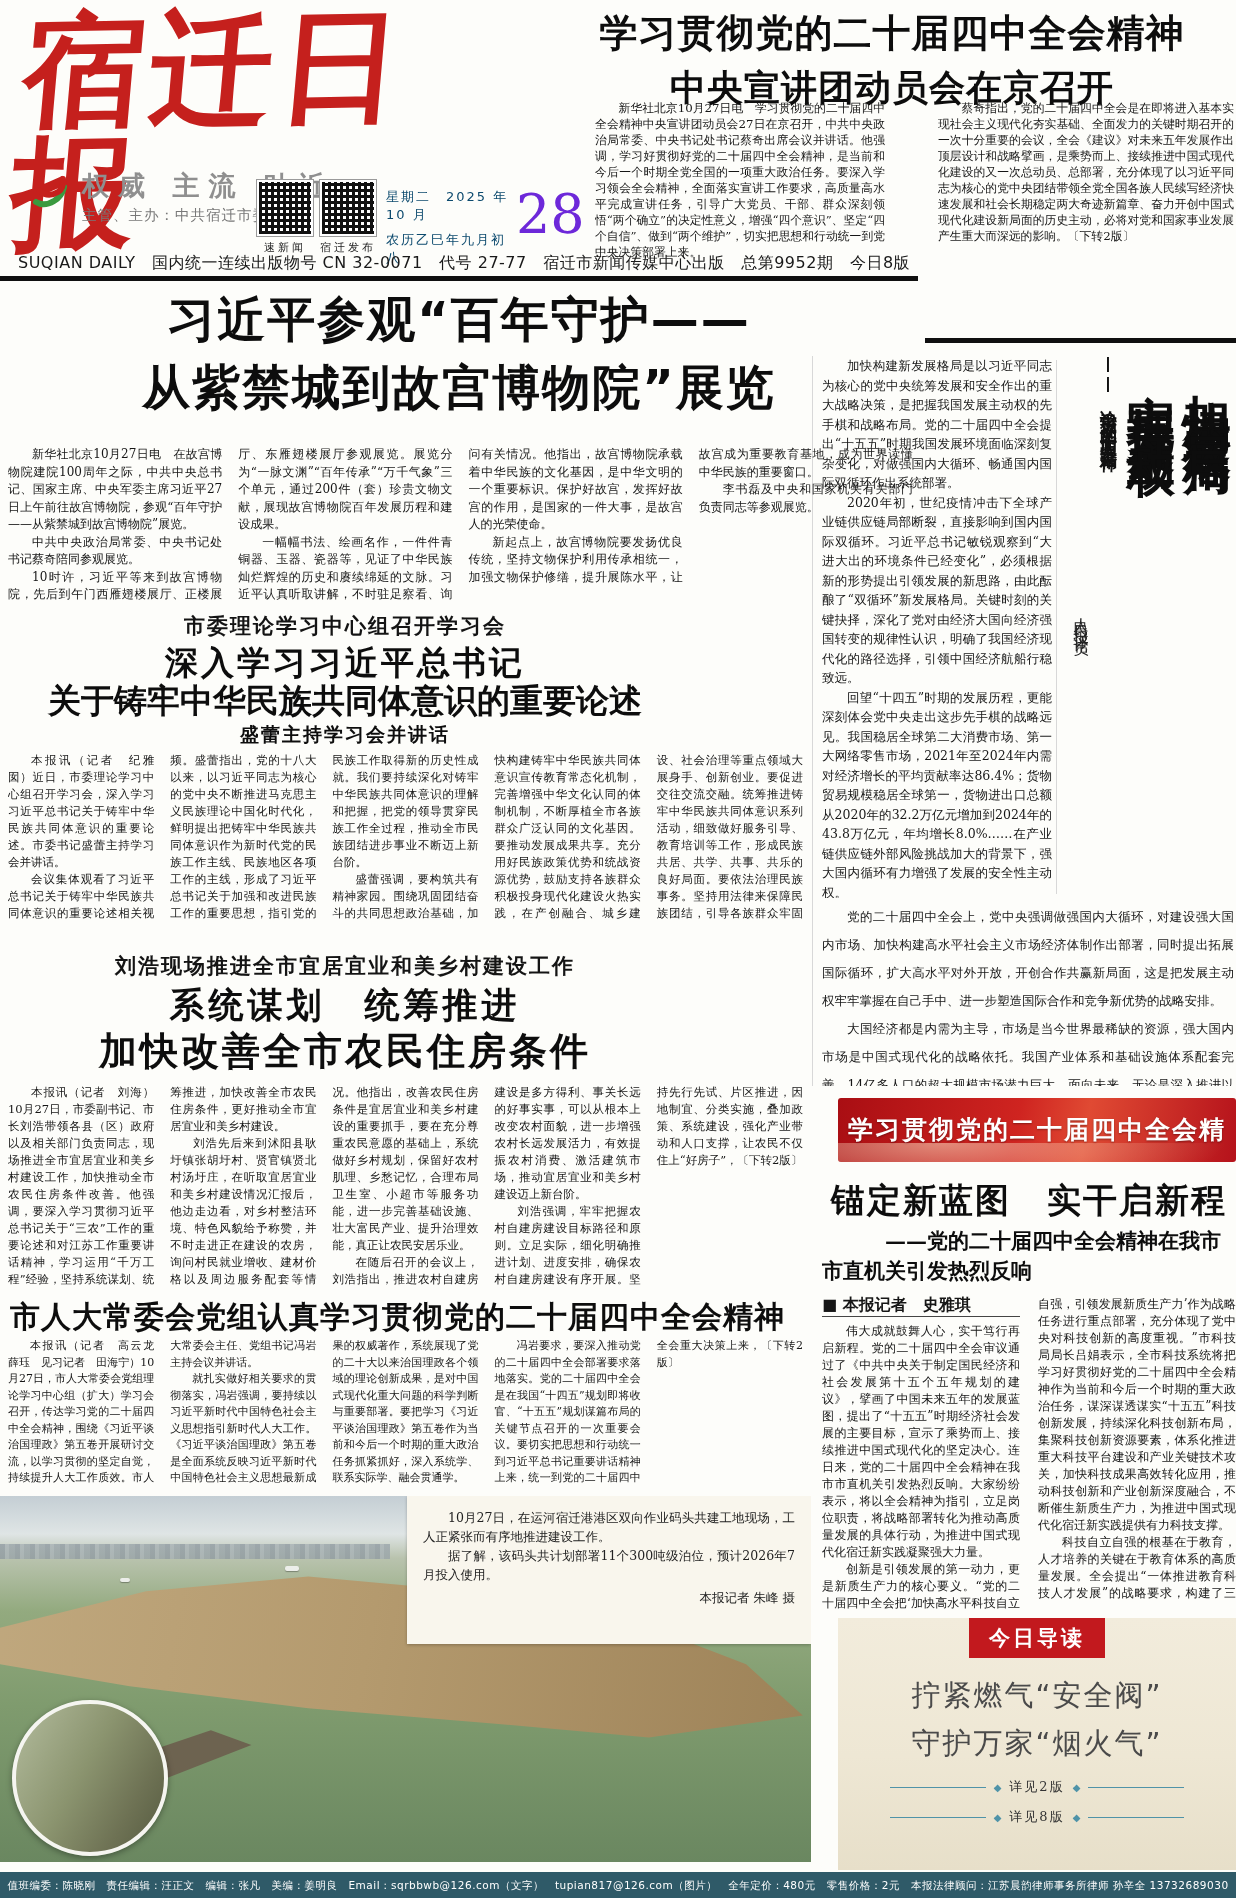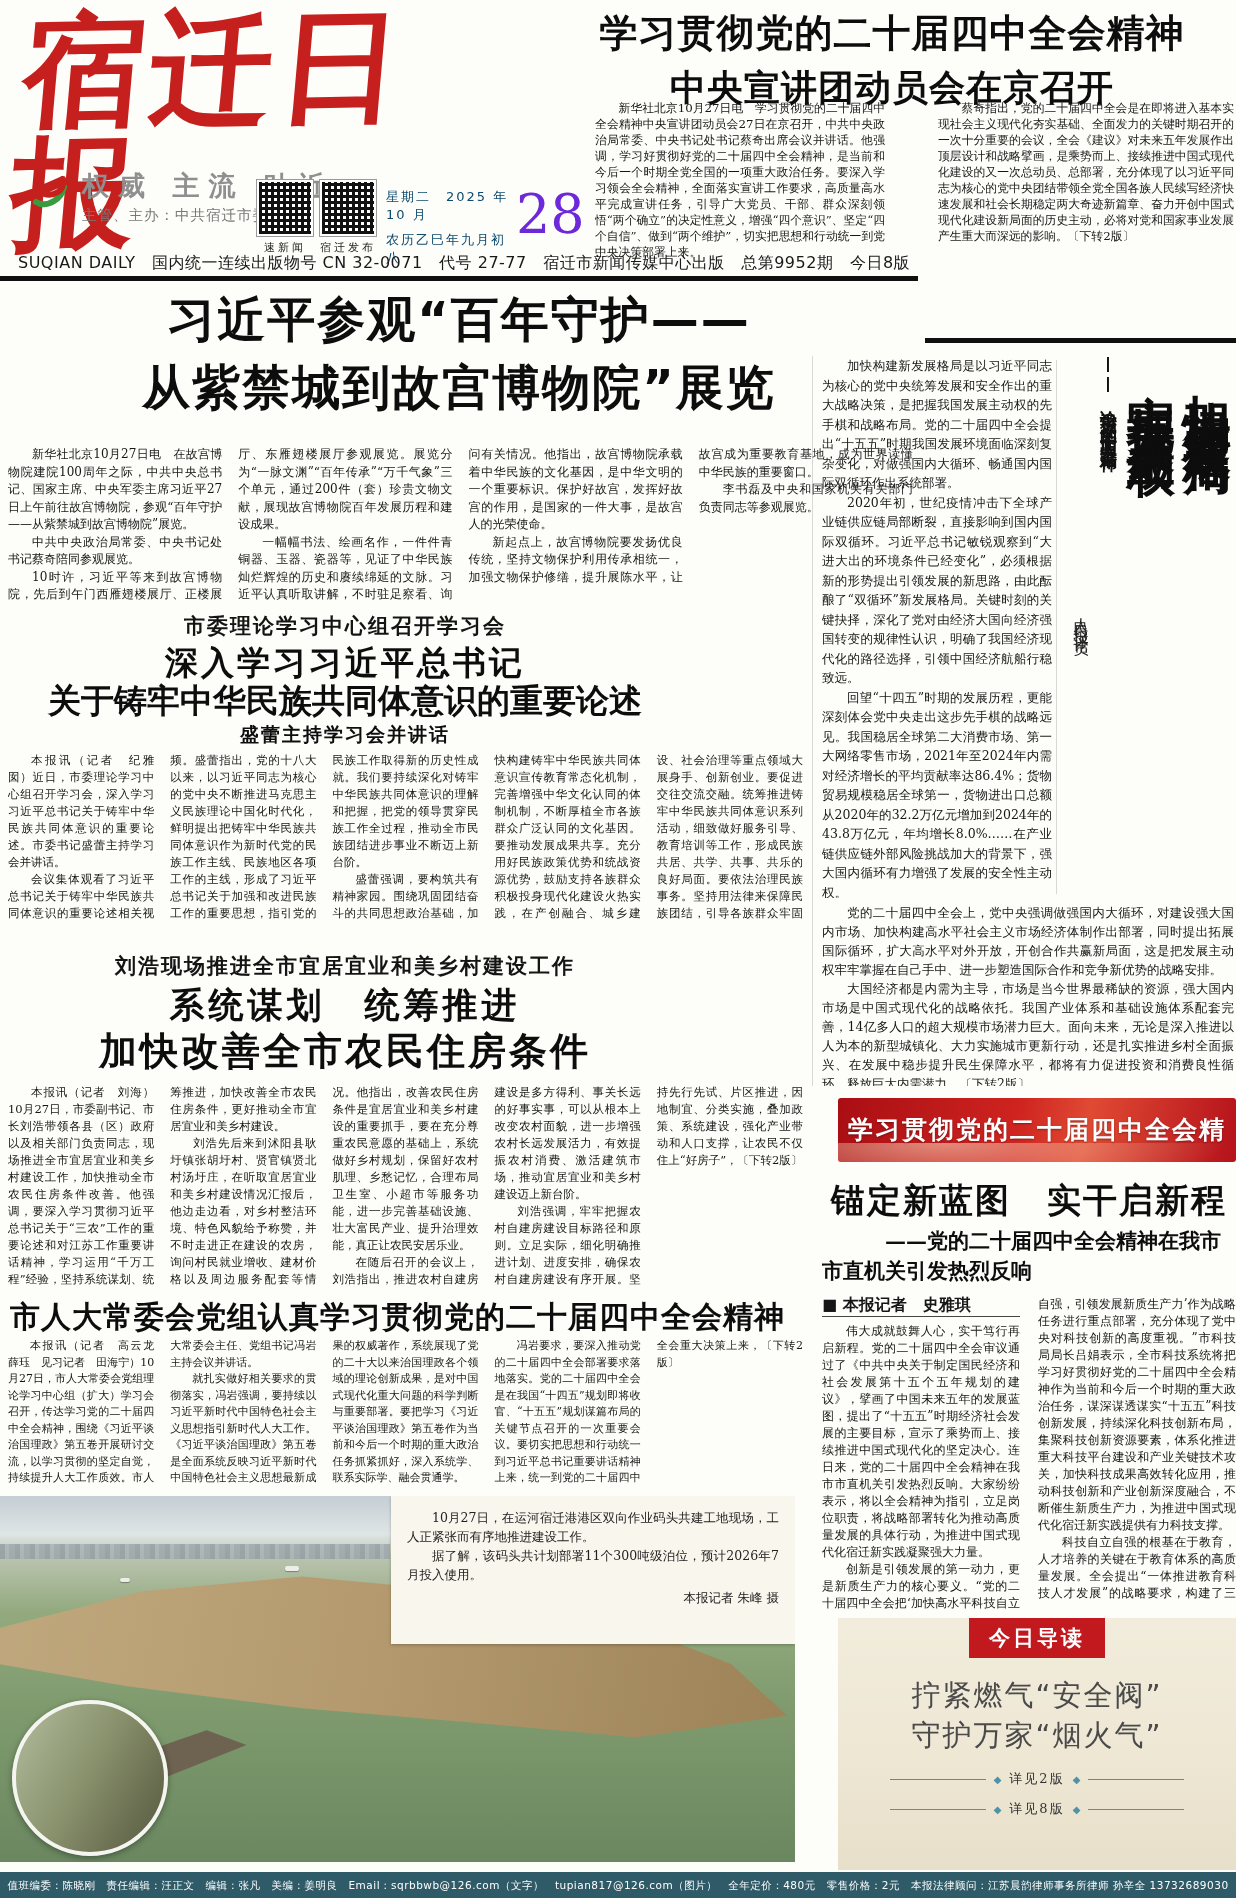--- a/index.html
+++ b/index.html
@@ -51,21 +51,21 @@
   .guide-tab{background:#c2191e;color:#fff;font-weight:bold;font-size:21px;letter-spacing:3px;
              padding:6px 20px;display:inline-block;}
   .guide-item{font-size:29px;color:#4a4a4a;letter-spacing:2px;font-family:"DejaVu Sans","Liberation Sans",sans-serif;}
   .ref-row{display:flex;align-items:center;justify-content:center;gap:8px;}
   .ref-row .ln{height:1px;width:96px;background:#4f93a8;}
   .ref-row .dm{color:#4f93a8;font-size:10px;}
   .ref-row .tx{font-size:13px;color:#333;letter-spacing:2px;}
   
   .footer-bar{background:#2f5a68;color:#fff;font-size:10.5px;line-height:26px;text-align:center;letter-spacing:.5px;}
   
-  .photo{background:linear-gradient(180deg,#c4ced4 0px,#dfe5e5 38px,#b9c3ae 62px,#93aa7f 115px,#7f9b6e 210px,#6a8760 366px);overflow:hidden;}
+  .photo{background:linear-gradient(180deg,#c4ced4 0px,#dfe5e5 38px,#b9c3ae 62px,#93aa7f 115px,#7f9b6e 210px,#6a8760 366px);overflow:hidden;padding-left:16px;}
   .skyline{background:repeating-linear-gradient(90deg,#8d98a0 0 5px,#a6b0b5 5px 9px,#97a2a8 9px 15px);opacity:.75;}
   .landmass{clip-path:polygon(0% 36%,18% 26%,38% 22%,58% 26%,78% 34%,92% 46%,99% 60%,80% 66%,60% 62%,38% 58%,16% 52%,0% 46%);
             background:linear-gradient(100deg,#c0a87e 0%,#b49a6e 45%,#9c8157 100%);}
   .jetty{clip-path:polygon(2% 82%,26% 64%,31% 68%,8% 88%);background:#6d6350;}
   .caption-box{background:#f9f6ed;box-shadow:0 1px 3px rgba(0,0,0,.25);}
   .caption-box p{margin:0;font-size:12.5px;line-height:19px;text-align:justify;text-indent:2em;color:#222;}
   .caption-credit{font-size:12.5px;text-align:right;margin-top:6px;color:#222;}
   .circle-inset{border-radius:50%;border:4px solid #f5f5f0;box-shadow:0 2px 6px rgba(0,0,0,.35);
             background:linear-gradient(120deg,#aab393 10%,#8b946f 45%,#6e7254 75%,#555a40 100%);}
   .boat{background:#eceeea;border-radius:2px;box-shadow:0 1px 1px rgba(0,0,0,.3);}
@@ -172,21 +172,21 @@
     <p>回望“十四五”时期的发展历程，更能深刻体会党中央走出这步先手棋的战略远见。我国稳居全球第二大消费市场、第一大网络零售市场，2021年至2024年内需对经济增长的平均贡献率达86.4%；货物贸易规模稳居全球第一，货物进出口总额从2020年的32.2万亿元增加到2024年的43.8万亿元，年均增长8.0%……在产业链供应链外部风险挑战加大的背景下，强大国内循环有力增强了发展的安全性主动权。</p>
 
   </div>
   <div class="abs hairline" style="left:1056px;top:360px;width:1px;height:534px;"></div>
   <div class="abs vert" style="left:1060px;top:356px;width:176px;height:542px;">
     <div class="vert-big">加快构建新发展格局</div>
     <div class="vert-big">牢牢把握发展主动权</div>
     <div class="vert-sub">——论学习贯彻党的二十届四中全会精神</div>
     <div class="vert-byline">人民日报评论员</div>
   </div>
-  <div class="abs body-text" style="left:822px;top:903px;width:412px;height:183px;font-size:12.5px;line-height:19px;">
+  <div class="abs body-text" style="left:822px;top:903px;width:412px;height:183px;font-size:12.5px;line-height:28px;">
     <p>党的二十届四中全会上，党中央强调做强国内大循环，对建设强大国内市场、加快构建高水平社会主义市场经济体制作出部署，同时提出拓展国际循环，扩大高水平对外开放，开创合作共赢新局面，这是把发展主动权牢牢掌握在自己手中、进一步塑造国际合作和竞争新优势的战略安排。</p>
     <p>大国经济都是内需为主导，市场是当今世界最稀缺的资源，强大国内市场是中国式现代化的战略依托。我国产业体系和基础设施体系配套完善，14亿多人口的超大规模市场潜力巨大。面向未来，无论是深入推进以人为本的新型城镇化、大力实施城市更新行动，还是扎实推进乡村全面振兴、在发展中稳步提升民生保障水平，都将有力促进投资和消费良性循环，释放巨大内需潜力。〔下转2版〕</p>
   </div>
 
   <div class="abs banner" style="left:838px;top:1098px;width:398px;height:64px;">
     <span>学习贯彻党的二十届四中全会精神</span>
   </div>
   <div class="abs serif-h center" style="left:822px;top:1178px;width:414px;font-size:34px;letter-spacing:2px;">锚定新蓝图　实干启新程</div>
   <div class="abs serif-h" style="left:822px;top:1226px;width:414px;font-size:21px;line-height:30px;text-indent:3em;">——党的二十届四中全会精神在我市市直机关引发热烈反响</div>
   <div class="abs body-text" style="left:822px;top:1296px;width:414px;height:316px;font-size:12px;line-height:17px;">
@@ -210,21 +210,21 @@
       <div class="caption-credit">本报记者 朱峰 摄</div>
     </div>
     <div class="abs circle-inset" style="left:12px;top:204px;width:148px;height:148px;"></div>
   </div>
 
   <div class="abs guide" style="left:838px;top:1618px;width:398px;height:252px;">
     <div class="center" style="margin-top:0;">
       <span class="guide-tab">今日导读</span>
     </div>
     <div class="guide-item center" style="margin-top:18px;">拧紧燃气“安全阀”</div>
-    <div class="guide-item center" style="margin-top:0;">守护万家“烟火气”</div>
+    <div class="guide-item center" style="margin-top:8px;">守护万家“烟火气”</div>
     <div class="ref-row" style="margin-top:14px;">
       <div class="ln"></div>
         <span class="dm">◆</span>
       <span class="tx">详见2版</span>
       <span class="dm">◆</span>
         <div class="ln"></div>
     </div>
     <div class="ref-row" style="margin-top:12px;">
       <div class="ln"></div>
         <span class="dm">◆</span>

